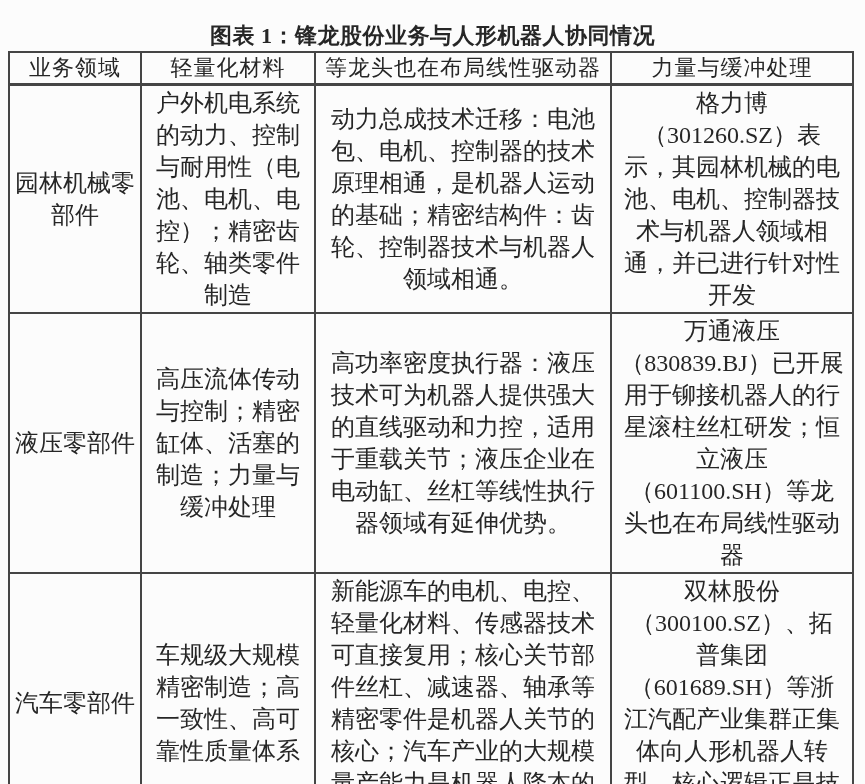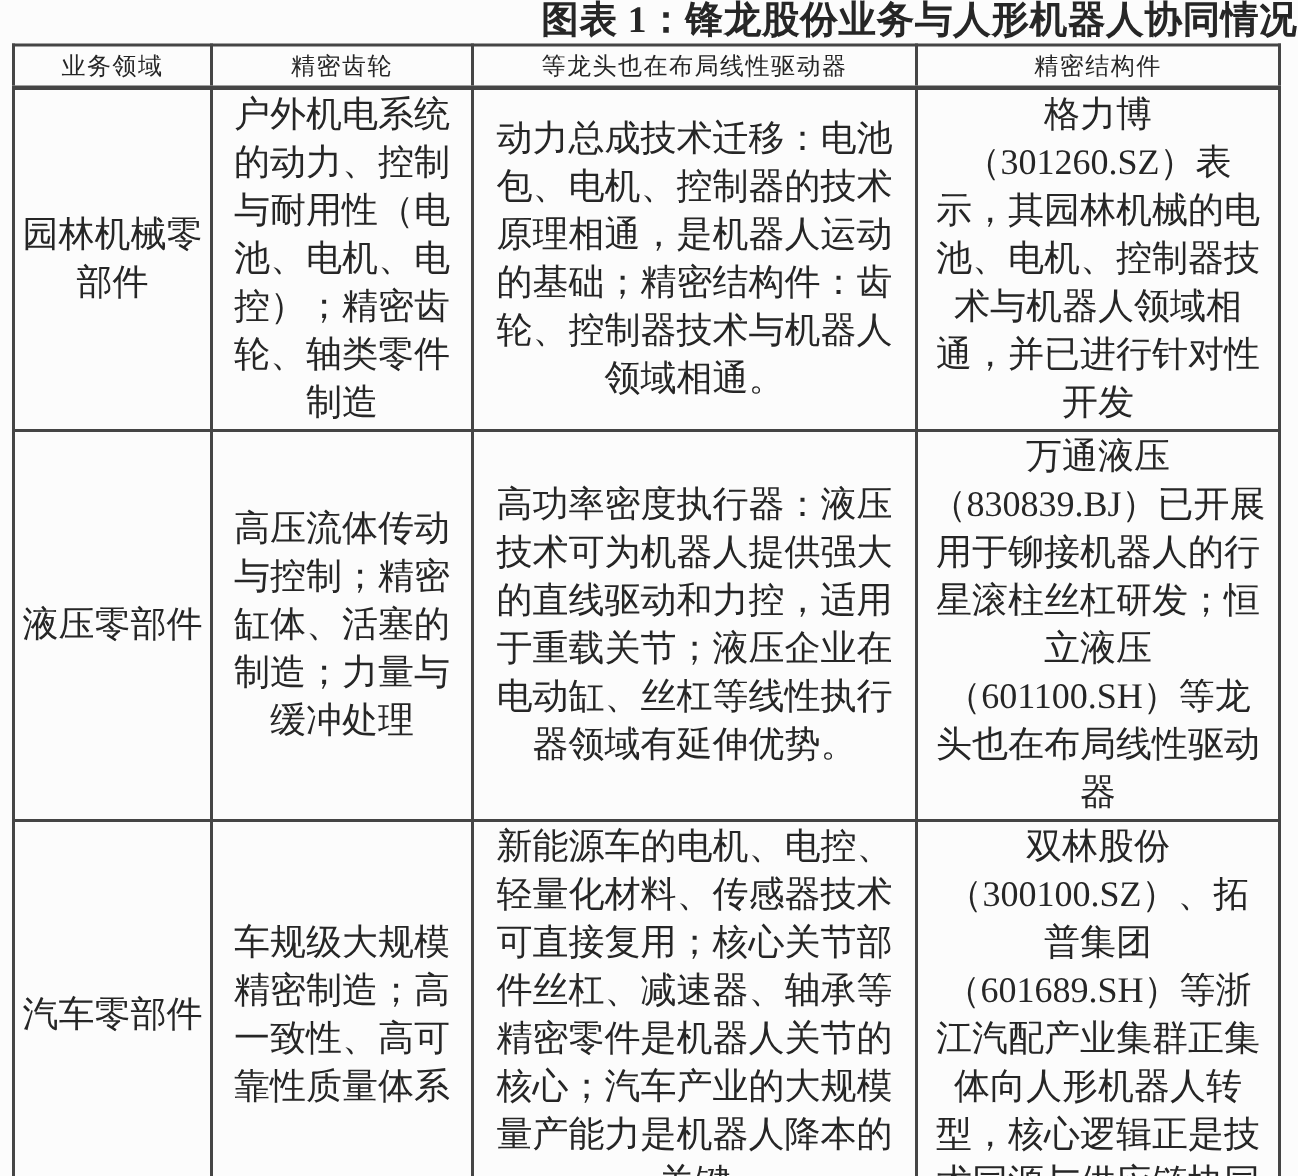--- a/index.html
+++ b/index.html
@@ -13,46 +13,46 @@
     color: #262626;
     font-family: "Liberation Serif", "DejaVu Serif", serif;
     overflow: hidden;
   }
   .page {
     width: 865px;
     height: 784px;
     position: relative;
   }
   .figure-title {
-    margin-top: 0;
+    margin-top: 22px;
     height: 28px;
     line-height: 28px;
-    text-align: right;
+    text-align: center;
     font-weight: bold;
-    font-size: 25px;
+    font-size: 22px;
     letter-spacing: 0.5px;
   }
   table.synergy {
     border-collapse: collapse;
     table-layout: fixed;
     width: 844px;
     margin-left: 8px;
     margin-top: 1px;
   }
   col.c1 { width: 132px; }
   col.c2 { width: 174px; }
   col.c3 { width: 296px; }
   col.c4 { width: 242px; }
   th, td {
     border: 2px solid #454545;
     overflow: hidden;
   }
   th {
     height: 26px;
-    font-size: 16px;
+    font-size: 22px;
     font-weight: normal;
     text-align: center;
     letter-spacing: 1px;
     border-bottom-width: 3px;
     padding: 0 3px;
     margin-top: 14px;
   }
   td {
     font-size: 24px;
     line-height: 32px;
@@ -75,23 +75,23 @@
   <table class="synergy">
     <colgroup>
       <col class="c1">
         <col class="c2">
         <col class="c3">
         <col class="c4">
     </colgroup>
     <thead>
       <tr>
         <th>业务领域</th>
-        <th>精密齿轮</th>
+        <th>轻量化材料</th>
         <th>等龙头也在布局线性驱动器</th>
-        <th>精密结构件</th>
+        <th>力量与缓冲处理</th>
       </tr>
     </thead>
     <tbody>
       <tr class="r1">
         <td class="cell-area">园林机械零部件</td>
         <td>户外机电系统的动力、控制与耐用性（电池、电机、电控）；精密齿轮、轴类零件制造</td>
         <td>动力总成技术迁移：电池包、电机、控制器的技术原理相通，是机器人运动的基础；精密结构件：齿轮、控制器技术与机器人领域相通。</td>
         <td>格力博（301260.SZ）表示，其园林机械的电池、电机、控制器技术与机器人领域相通，并已进行针对性开发</td>
       </tr>
       <tr class="r2">

